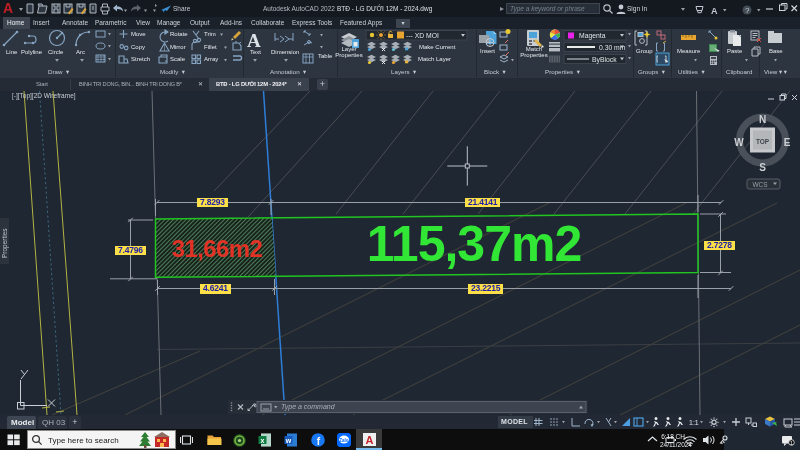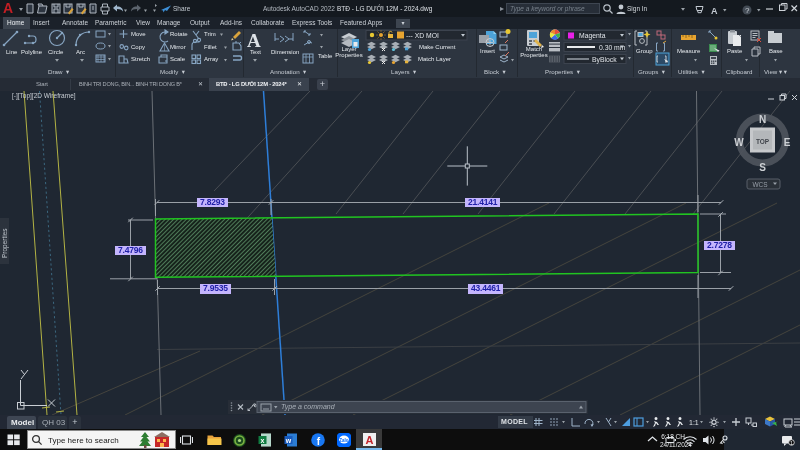--- a/index.html
+++ b/index.html
@@ -15,21 +15,21 @@
 
 #ribbon{position:absolute;left:0;top:29px;width:800px;height:49px;background:#2d3540;}
 .pdiv{position:absolute;top:0;width:1px;height:48px;background:#232931;}
 .plabel{position:absolute;top:39px;height:10px;font-size:6.2px;color:#c6ccd3;white-space:nowrap;}
 .btxt{position:absolute;font-size:6px;color:#e4e8ec;white-space:nowrap;}
 
 #filetabs{position:absolute;left:0;top:78px;width:800px;height:13px;background:#252b35;}
 .ftab{position:absolute;top:0;height:13px;line-height:13px;font-size:6px;letter-spacing:-0.2px;color:#a9afb7;white-space:nowrap;}
 
 #canvas{position:absolute;left:0;top:91px;width:800px;height:324px;background:#1f2732;overflow:hidden;}
-.dimlab{position:absolute;background:#c4b5fd;color:#2020a8;font-weight:bold;font-size:8.5px;line-height:9.5px;padding:0 3px;white-space:nowrap;letter-spacing:-0.2px;}
+.dimlab{position:absolute;background:#fde047;color:#2020a8;font-weight:bold;font-size:8.5px;line-height:9.5px;padding:0 3px;white-space:nowrap;letter-spacing:-0.2px;}
 
 #cmdline{position:absolute;left:228px;top:400px;width:360px;height:14px;background:#272d37;}
 
 #modelbar{position:absolute;left:0;top:415px;width:800px;height:14px;background:#222834;}
 
 #taskbar{position:absolute;left:0;top:429px;width:724px;height:21px;background:#0d0d0d;}
 </style>
 </head>
 <body>
 <div id="app">
@@ -516,23 +516,25 @@
     <span class="abs" style="left:12px;top:1px;font-size:6.5px;color:#c8cdd3;white-space:nowrap">[-][Top][2D Wireframe]</span>
     <svg class="abs" style="left:0;top:127px" width="9" height="46" viewBox="0 0 9 46">
       <rect x="0" y="0" width="9" height="46" fill="#2c333d"></rect>
       <text transform="rotate(-90 0 0)" x="-40" y="7" font-size="6.5" fill="#c3c9d0" font-family="Liberation Sans">Properties</text>
     </svg>
 
     <div class="dimlab" style="left:197px;top:106.5px">7.8293</div>
     <div class="dimlab" style="left:465px;top:106.5px">21.4141</div>
     <div class="dimlab" style="left:115px;top:154.5px">7.4796</div>
     <div class="dimlab" style="left:704px;top:149.5px">2.7278</div>
-    <div class="dimlab" style="left:200px;top:193px">7.9535</div>
-    <div class="dimlab" style="left:468px;top:193px">43.4461</div>
-
+    <div class="dimlab" style="left:200px;top:193px">4.6241</div>
+    <div class="dimlab" style="left:468px;top:193px">23.2215</div>
+
+    <div class="abs" style="left:140px;top:143.5px;width:154px;text-align:center;font-size:24px;font-weight:bold;color:#e23226;letter-spacing:-0.6px">31,66m2</div>
+    <div class="abs" style="left:328px;top:124px;width:292px;text-align:center;font-size:50px;font-weight:bold;color:#32e636;letter-spacing:-1px">115,37m2</div>
   </div>
   <div id="cmdline">
     <svg class="abs" style="left:0;top:0" width="360" height="14" viewBox="0 0 360 14">
       <g fill="#8a919a">
         <circle cx="3.5" cy="3" r="0.8"></circle>
           <circle cx="3.5" cy="5.5" r="0.8"></circle>
           <circle cx="3.5" cy="8" r="0.8"></circle>
           <circle cx="3.5" cy="10.5" r="0.8"></circle>
       </g>
       <path d="M10 4.5 l5 5 m0 -5 l-5 5" stroke="#b6bcc3" stroke-width="1.1"></path>

